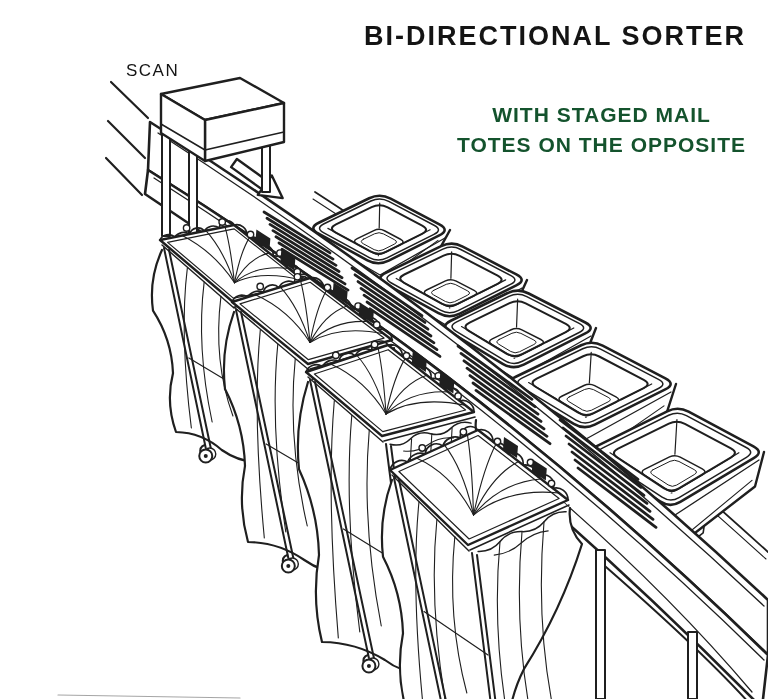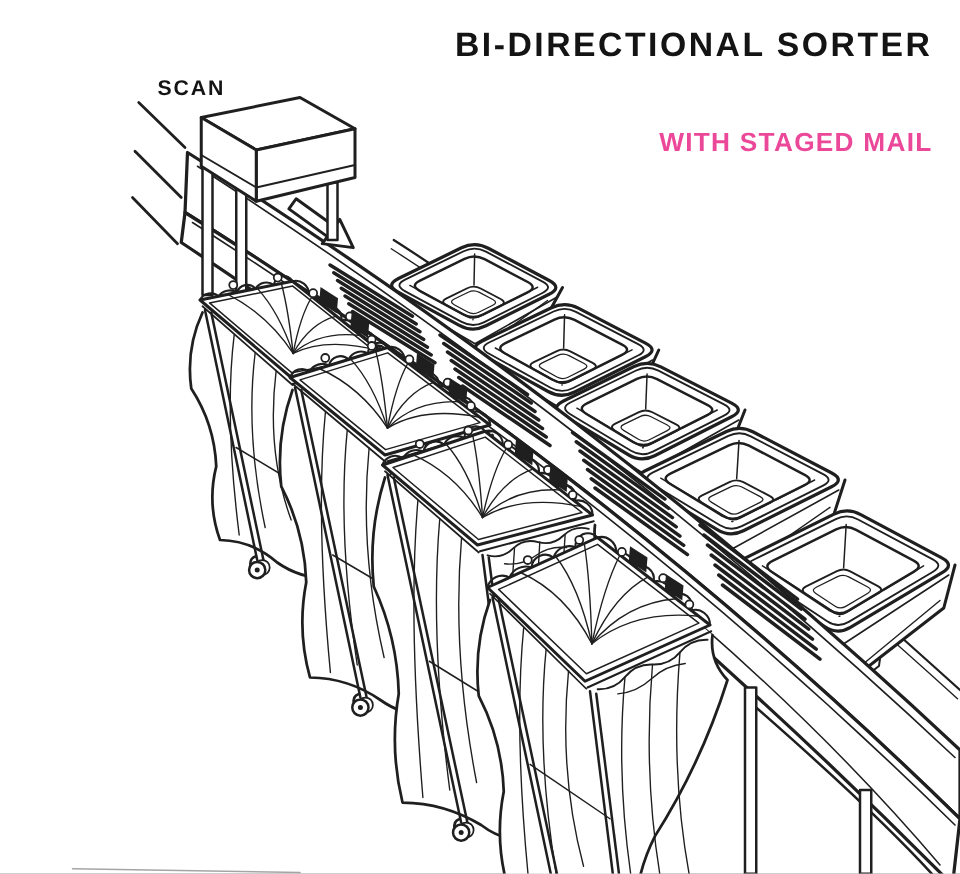--- a/index.html
+++ b/index.html
@@ -13,25 +13,25 @@
   .ln{ fill:none; stroke:var(--ink); stroke-linecap:round; stroke-linejoin:round; }
   .wh{ fill:#ffffff; stroke:var(--ink); stroke-linecap:round; stroke-linejoin:round; }
   .whn{ fill:#ffffff; stroke:none; }
   .dk{ fill:var(--ink); stroke:none; }
   .title{
     position:absolute; top:21px; right:22px; white-space:nowrap;
     font-size:27px; font-weight:800; letter-spacing:2px; color:#141414;
   }
   .subtitle{
     position:absolute; top:100px; right:22px; text-align:center;
-    font-size:21px; font-weight:800; letter-spacing:1px; line-height:30px; color:#ec4899;
+    font-size:21px; font-weight:800; letter-spacing:1px; line-height:30px; color:#14532d;
   }
   .scan-label{
     position:absolute; top:61px; left:126px;
-    font-size:17px; font-weight:700; letter-spacing:1.5px; color:#141414;
+    font-size:17px; font-weight:400; letter-spacing:1.5px; color:#141414;
   }
 </style>
 </head>
 <body>
 
 <div class="page">
 
   <svg class="art" id="art" viewBox="0 0 768 699" aria-hidden="true">
 
     <g id="g-vanish">
@@ -388,16 +388,17 @@
 
     <g id="g-misc">
       <path class="ln" stroke-width="1.2" opacity="0.4" d="M58,695 L240,698"></path>
     </g>
   </svg>
 
   <div class="title">BI-DIRECTIONAL SORTER</div>
 
   <div class="subtitle">
     <div>WITH STAGED MAIL</div>
+    <div>TOTES ON THE OPPOSITE</div>
   </div>
 
   <div class="scan-label">SCAN</div>
 </div>
 
 </body></html>

